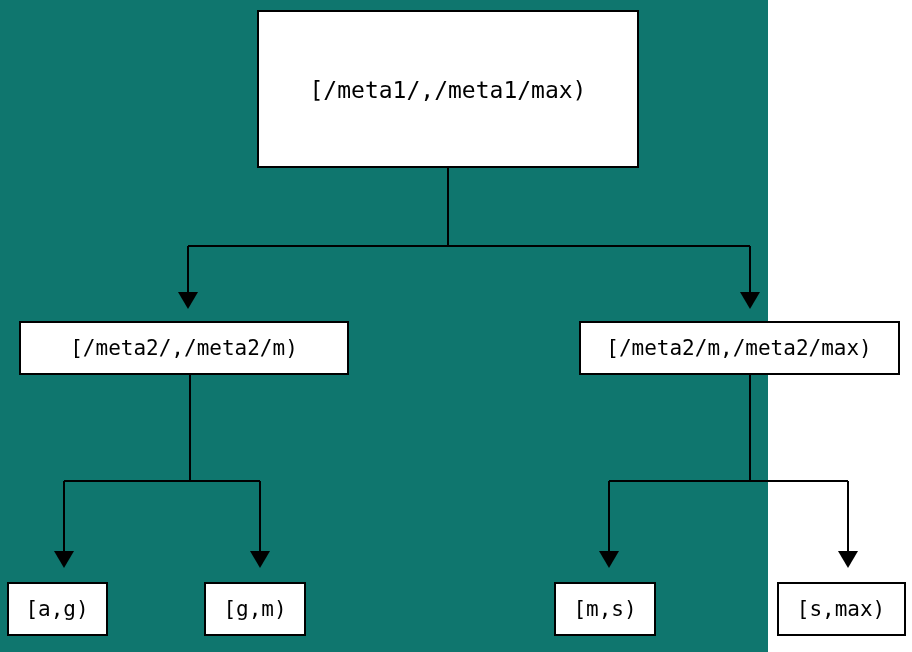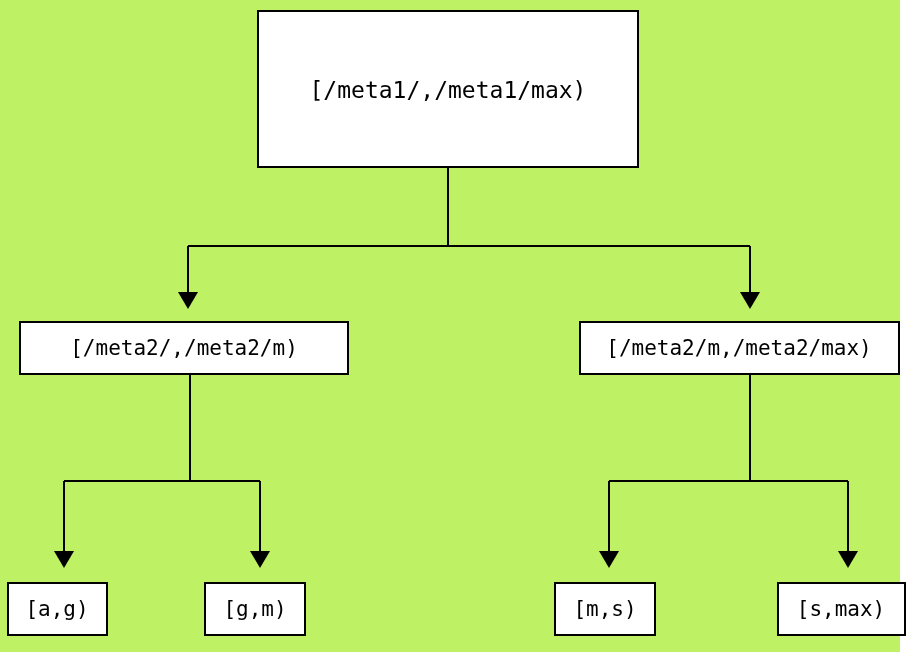--- a/index.html
+++ b/index.html
@@ -8,23 +8,23 @@
     background: #ffffff;
   }
   body {
     width: 912px;
     height: 652px;
     font-family: "DejaVu Sans Mono", "Liberation Mono", monospace;
     overflow: hidden;
   }
   #diagram-root {
     position: relative;
-    width: 900px;
+    width: 768px;
     height: 652px;
-    background: #bef264;
+    background: #0f766e;
   }
   svg#tree-canvas {
     position: absolute;
     left: 0;
     top: 0;
     width: 912px;
     height: 652px;
     display: block;
   }
   .node-box {

